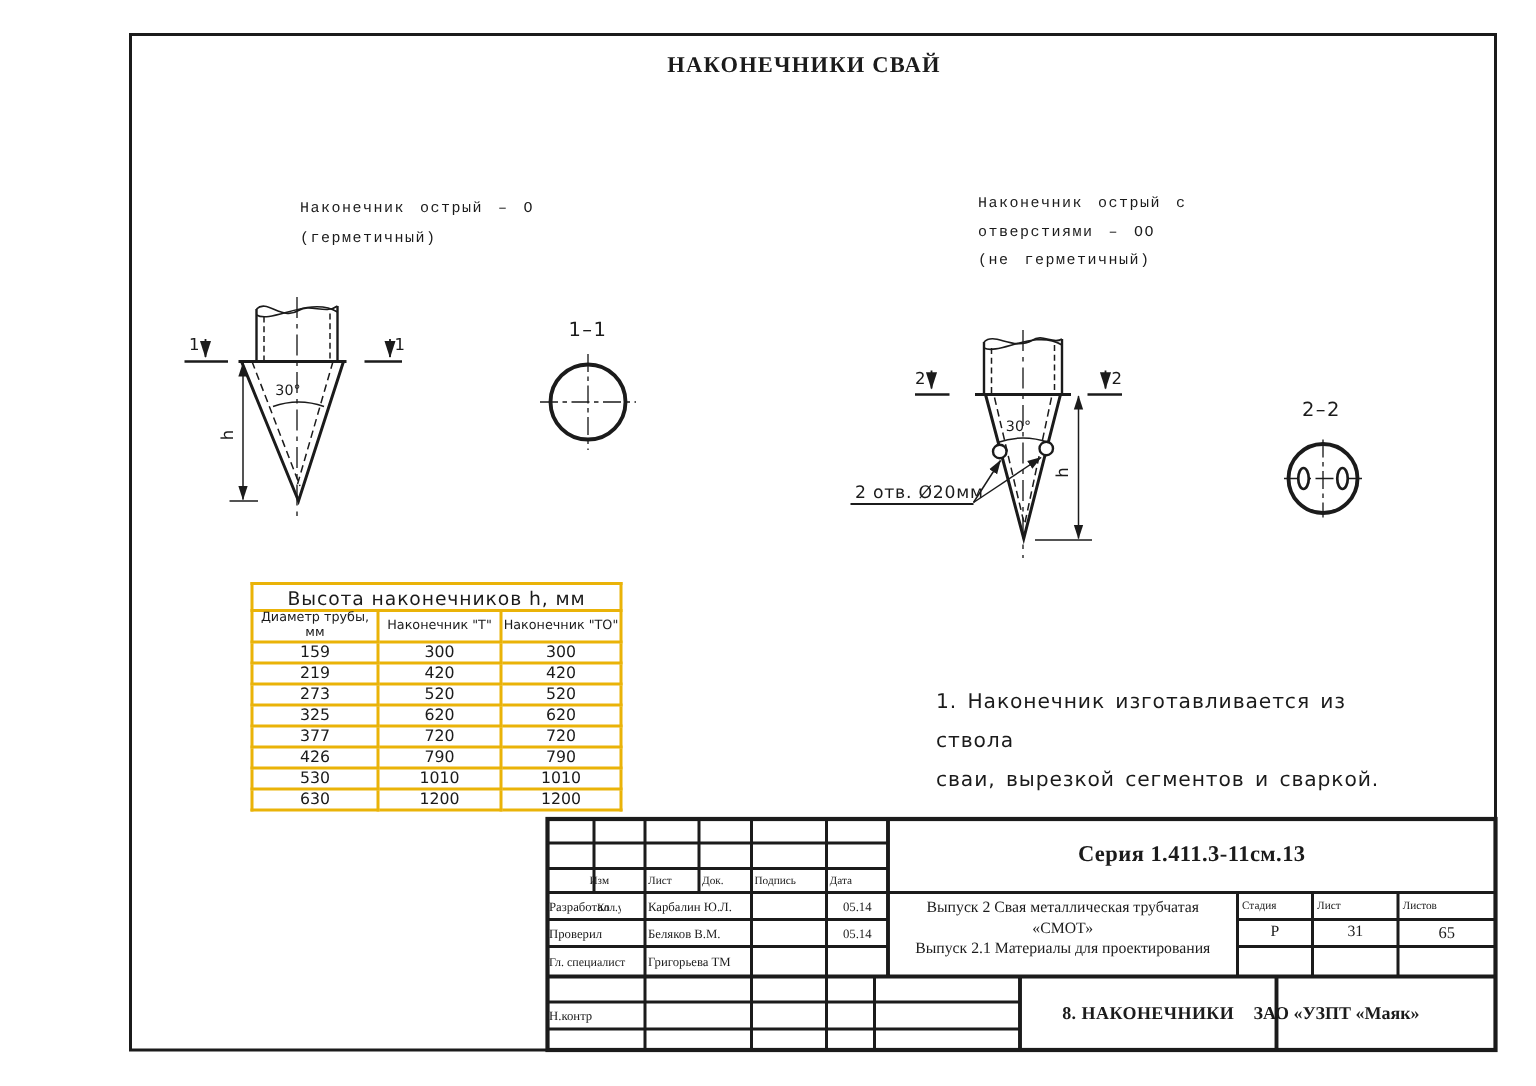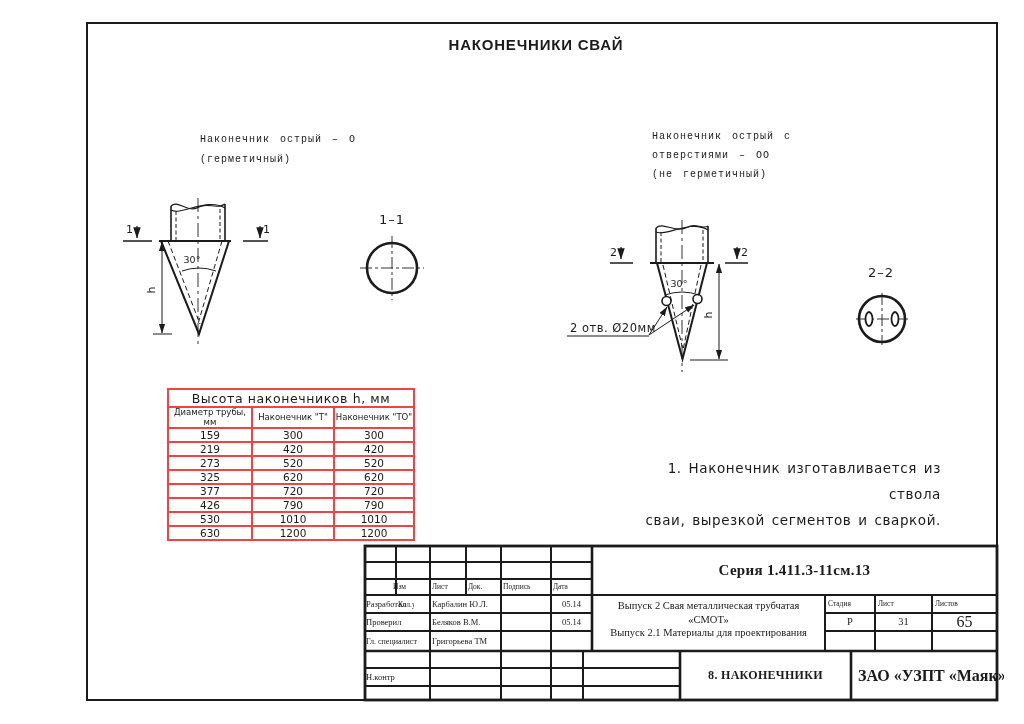--- a/index.html
+++ b/index.html
@@ -1,31 +1,31 @@
 <!DOCTYPE html>
 <html><head>
 <meta charset="utf-8">
 <style>
   html,body{margin:0;padding:0;overflow:hidden;}
   body{width:1024px;height:724px;background:#ffffff;position:relative;
        font-family:"DejaVu Sans",sans-serif;color:#1b1b1b;}
   .abs{position:absolute;}
   .frame{left:86px;top:22px;width:912px;height:679px;border:2.5px solid #1b1b1b;box-sizing:border-box;}
   .sheet-title{left:80px;top:36px;width:912px;text-align:center;
-       font-family:Liberation Sans, sans-serif;font-weight:bold;font-size:15px;letter-spacing:.8px;}
+       font-family:Liberation Serif, serif;font-weight:bold;font-size:15px;letter-spacing:.8px;}
   .fig-title{ text-align:left;font-size:10px;letter-spacing:1px;word-spacing:3px;line-height:20px;font-family:Liberation Mono, monospace;}
   .fig-title-left{left:200px;top:130px;width:280px;}
   .fig-title-right{left:652px;top:127px;width:252px;line-height:19px;}
-  .note{left:611px;top:455px;width:330px;text-align:right;font-size:13.5px;
+  .note{left:624px;top:455px;width:330px;text-align:left;font-size:13.5px;
         letter-spacing:.6px;word-spacing:2px;line-height:26px;}
   svg text{fill:#1b1b1b;font-family:"DejaVu Sans",sans-serif;}
   
   table.spec{position:absolute;left:167px;top:388px;width:246px;border-collapse:collapse;
         table-layout:fixed;text-align:center;}
-  table.spec td{border:2px solid #ef4444;padding:0;vertical-align:middle;}
+  table.spec td{border:2px solid #eab308;padding:0;vertical-align:middle;}
   td.t-title{height:16px;font-size:12.5px;letter-spacing:.6px;}
   tr.head td{height:19px;font-size:8.5px;line-height:9.5px;}
   tr.drow td{height:10px;font-size:10.5px;}
   
   .tbt{position:absolute;font-family:"Liberation Serif",serif;font-size:8.5px;line-height:17px;
        white-space:nowrap;overflow:hidden;}
   .tb-small{font-size:7.5px;line-height:16px;}
   .tb-center{text-align:center;}
   .tb-bold{font-weight:bold;}
 </style>
@@ -231,17 +231,17 @@
     <div>Выпуск 2  Свая металлическая трубчатая</div>
     <div>«СМОТ»</div>
     <div>Выпуск 2.1 Материалы для проектирования</div>
   </div>
 
   <div class="tbt tb-small" style="left:828px;top:596px;width:45px;">Стадия</div>
   <div class="tbt tb-small" style="left:878px;top:596px;width:52px;">Лист</div>
   <div class="tbt tb-small" style="left:935px;top:596px;width:60px;">Листов</div>
   <div class="tbt tb-center" style="left:825px;top:613px;width:50px;font-size:10.5px;line-height:18px;">Р</div>
   <div class="tbt tb-center" style="left:875px;top:613px;width:57px;font-size:10.5px;line-height:18px;">31</div>
-  <div class="tbt tb-center" style="left:932px;top:613px;width:65px;font-size:16px;line-height:18px;">65</div>
+  <div class="tbt tb-center" style="left:932px;top:613px;width:65px;font-size:11px;line-height:18px;">65</div>
 
   <div class="tbt tb-center tb-bold" style="left:680px;top:651px;width:171px;font-size:12px;line-height:49px;letter-spacing:.3px;">8. НАКОНЕЧНИКИ</div>
-  <div class="tbt tb-center tb-bold" style="left:858px;top:651px;width:146px;font-size:16px;line-height:49px;">ЗАО «УЗПТ «Маяк»</div>
+  <div class="tbt tb-center tb-bold" style="left:818px;top:651px;width:146px;font-size:12px;line-height:49px;">ЗАО «УЗПТ «Маяк»</div>
 </div>
 
 </body></html>

